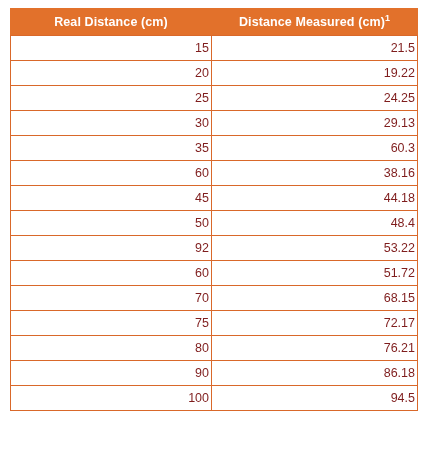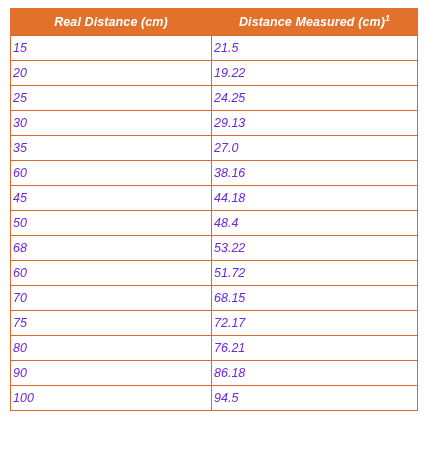--- a/index.html
+++ b/index.html
@@ -14,21 +14,20 @@
     overflow: hidden;
     font-family: "Liberation Sans", sans-serif;
     -webkit-font-smoothing: antialiased;
   }
   #page {
     position: relative;
     width: 378px;
     height: 467px;
     background: #ffffff;
     box-sizing: border-box;
-    font-style: italic;
   }
   #table-wrap {
     position: absolute;
     left: 10px;
     top: 8px;
     width: 408px;
   }
   table.data-table {
     border-collapse: collapse;
     width: 408px;
@@ -55,24 +54,24 @@
   thead tr.header-row th .sup {
     font-size: 9px;
     vertical-align: super;
     line-height: 0;
     font-weight: bold;
   }
   tbody tr.data-row td {
     height: 24px;
     border: 1px solid #d9682a;
     background: #ffffff;
-    color: #6d28d9;
+    color: #7f1d1d;
     font-size: 12.5px;
     font-weight: normal;
-    text-align: left;
+    text-align: right;
     vertical-align: middle;
     padding: 0 2px;
     white-space: nowrap;
   }
 </style>
 </head>
 <body>
 
 <div id="page">
   <div id="table-wrap">
@@ -103,36 +102,36 @@
           <tr class="data-row">
             <td>25</td>
             <td>24.25</td>
           </tr>
           <tr class="data-row">
             <td>30</td>
             <td>29.13</td>
           </tr>
           <tr class="data-row">
             <td>35</td>
-            <td>27.0</td>
+            <td>60.3</td>
           </tr>
           <tr class="data-row">
             <td>60</td>
             <td>38.16</td>
           </tr>
           <tr class="data-row">
             <td>45</td>
             <td>44.18</td>
           </tr>
           <tr class="data-row">
             <td>50</td>
             <td>48.4</td>
           </tr>
           <tr class="data-row">
-            <td>68</td>
+            <td>92</td>
             <td>53.22</td>
           </tr>
           <tr class="data-row">
             <td>60</td>
             <td>51.72</td>
           </tr>
           <tr class="data-row">
             <td>70</td>
             <td>68.15</td>
           </tr>

